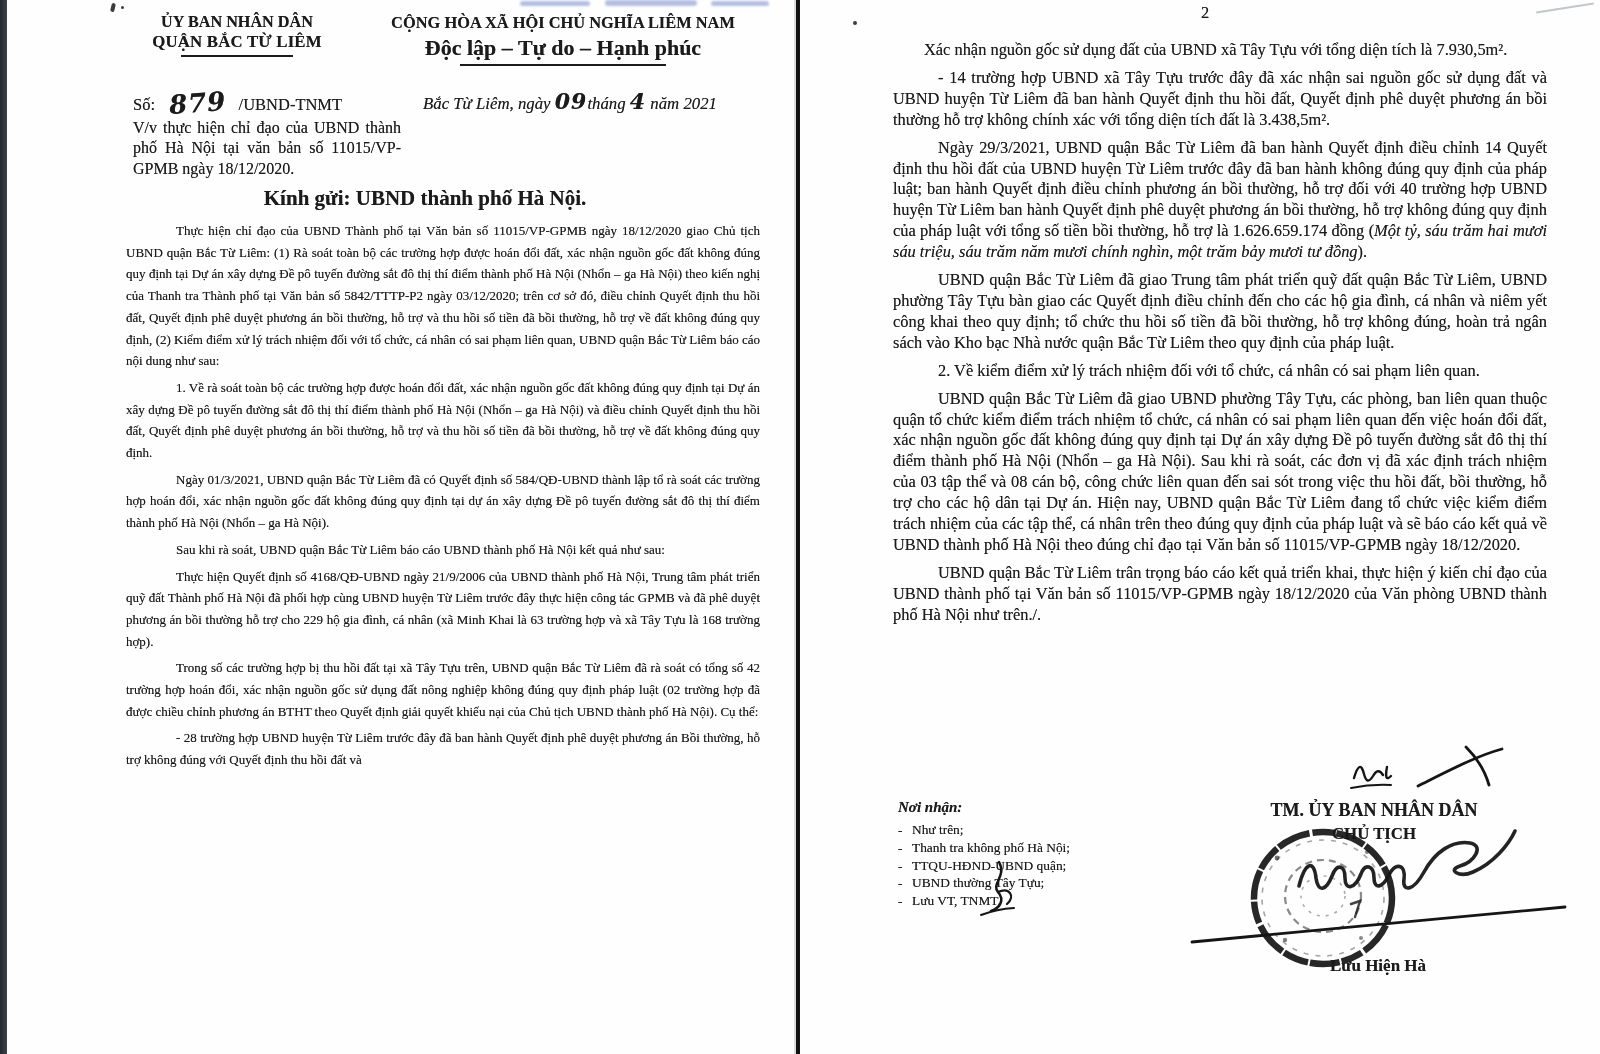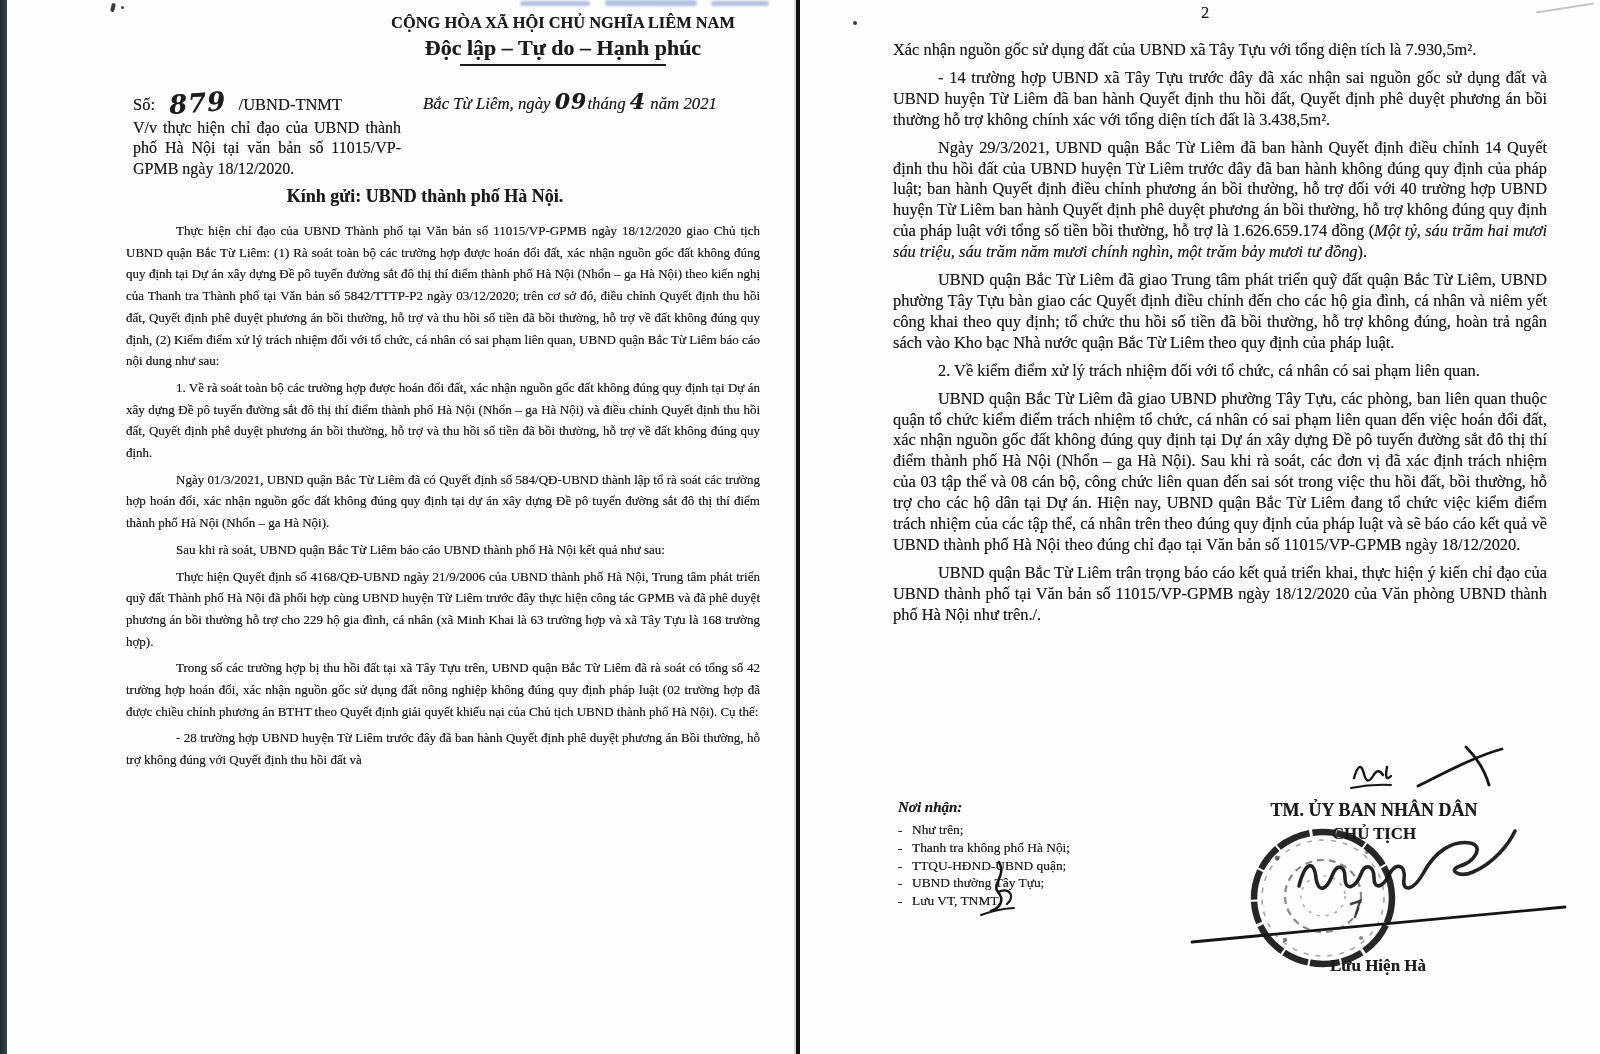--- a/index.html
+++ b/index.html
@@ -9,21 +9,21 @@
   .page{position:absolute;top:0;height:1054px;overflow:hidden;}
   .edge-left{position:absolute;left:0;top:0;width:7px;height:1054px;background:linear-gradient(90deg,#23282e,#3c434c);}
   .divider{position:absolute;left:796px;top:0;width:4px;height:1054px;background:#121212;box-shadow:-2px 0 0 #dcdcdc;}
   .abs{position:absolute;}
   .b{font-weight:bold;}
   .i{font-style:italic;}
   .ctr{text-align:center;}
   .underline-bar{height:2px;background:#1c1c1c;margin:3px auto 0 auto;}
   .hand{font-family:"DejaVu Serif",serif;font-style:italic;font-weight:bold;letter-spacing:1px;}
   .body-text p{margin:0 0 5px 0;text-indent:50px;text-align:justify;}
-  .body-text p.no-indent{text-indent:0;}
+  .body-text p.no-indent{text-indent:0;margin-left:31px;}
   .body-text .em{font-style:italic;}
   .p2-body p{margin:0 0 7px 0;text-indent:45px;}
   .rcp{display:flex;align-items:flex-start;line-height:17.8px;}
   .rcp .dash{width:14px;text-align:left;}
   .smudge{position:absolute;border-radius:4px;filter:blur(1.2px);background:#6b83c9;opacity:.5;}
   .scratch{position:absolute;background:#9aa0a6;opacity:.6;}
   .dot{position:absolute;background:#3c3c3c;border-radius:50%;}
   svg{display:block;}
 </style>
 </head>
@@ -35,20 +35,25 @@
   <div class="divider"></div>
 
   <div class="page" style="left:7px;width:789px;">
 
     <div class="smudge" style="left:513px;top:1px;width:70px;height:5px;"></div>
     <div class="smudge" style="left:598px;top:0px;width:92px;height:6px;"></div>
     <div class="smudge" style="left:704px;top:1px;width:58px;height:5px;"></div>
     <div class="dot" style="left:104px;top:3px;width:4px;height:9px;transform:rotate(14deg);border-radius:2px;"></div>
     <div class="dot" style="left:114px;top:6px;width:3px;height:3px;"></div>
 
+    <div class="abs ctr" style="left:98px;top:13px;width:264px;">
+      <div class="b" style="font-size:16.2px;">ỦY BAN NHÂN DÂN</div>
+      <div class="b" style="font-size:16.8px;letter-spacing:.2px;">QUẬN BẮC TỪ LIÊM</div>
+      <div class="underline-bar" style="width:112px;"></div>
+    </div>
 
     <div class="abs ctr" style="left:380px;top:13px;width:352px;">
       <div class="b" style="font-size:16.4px;"></div>
       <div class="b" style="font-size:16.4px;">CỘNG HÒA XÃ HỘI CHỦ NGHĨA LIÊM NAM</div>
       <div class="b" style="font-size:22px;margin-top:2px;">Độc lập – Tự do – Hạnh phúc</div>
       <div class="underline-bar" style="width:206px;"></div>
     </div>
 
     <div class="abs" style="left:126px;top:86px;font-size:16.5px;">
       <span>Số:</span>
@@ -58,21 +63,21 @@
 
     <div class="abs i" style="left:393px;top:88px;width:340px;font-size:16.8px;text-align:center;white-space:nowrap;">
       <span>Bắc Từ Liêm, ngày</span>
       <span class="hand" style="font-size:22px;">09</span><span>tháng</span>
       <span class="hand" style="font-size:22px;">4</span>
       <span>năm 2021</span>
     </div>
 
     <div class="abs" style="left:98px;top:118px;width:268px;font-size:16px;line-height:20.3px;text-align:justify;margin-left:28px;">V/v thực hiện chỉ đạo của UBND thành phố Hà Nội tại văn bản số 11015/VP- GPMB ngày 18/12/2020.</div>
 
-    <div class="abs ctr b" style="left:98px;top:186px;width:640px;font-size:18px;">Kính gửi: UBND thành phố Hà Nội.</div>
+    <div class="abs ctr b" style="left:98px;top:186px;width:640px;font-size:21px;">Kính gửi: UBND thành phố Hà Nội.</div>
 
     <div class="abs body-text" style="left:119px;top:220px;width:634px;font-size:13px;line-height:21.7px;">
         <p><span>Thực hiện chỉ đạo của UBND Thành phố tại Văn bản số 11015/VP-GPMB ngày 18/12/2020 giao Chủ tịch UBND quận Bắc Từ Liêm: (1) Rà soát toàn bộ các trường hợp được hoán đổi đất, xác nhận nguồn gốc đất không đúng quy định tại Dự án xây dựng Đề pô tuyến đường sắt đô thị thí điểm thành phố Hà Nội (Nhổn – ga Hà Nội) theo kiến nghị của Thanh tra Thành phố tại Văn bản số 5842/TTTP-P2 ngày 03/12/2020; trên cơ sở đó, điều chỉnh Quyết định thu hồi đất, Quyết định phê duyệt phương án bồi thường, hỗ trợ và thu hồi số tiền đã bồi thường, hỗ trợ về đất không đúng quy định, (2) Kiểm điểm xử lý trách nhiệm đối với tổ chức, cá nhân có sai phạm liên quan, UBND quận Bắc Từ Liêm báo cáo nội dung như sau:</span></p>
         <p><span>1. Về rà soát toàn bộ các trường hợp được hoán đổi đất, xác nhận nguồn gốc đất không đúng quy định tại Dự án xây dựng Đề pô tuyến đường sắt đô thị thí điểm thành phố Hà Nội (Nhổn – ga Hà Nội) và điều chỉnh Quyết định thu hồi đất, Quyết định phê duyệt phương án bồi thường, hỗ trợ và thu hồi số tiền đã bồi thường, hỗ trợ về đất không đúng quy định.</span></p>
         <p><span>Ngày 01/3/2021, UBND quận Bắc Từ Liêm đã có Quyết định số 584/QĐ-UBND thành lập tổ rà soát các trường hợp hoán đổi, xác nhận nguồn gốc đất không đúng quy định tại dự án xây dựng Đề pô tuyến đường sắt đô thị thí điểm thành phố Hà Nội (Nhổn – ga Hà Nội).</span></p>
         <p><span>Sau khi rà soát, UBND quận Bắc Từ Liêm báo cáo UBND thành phố Hà Nội kết quả như sau:</span></p>
         <p><span>Thực hiện Quyết định số 4168/QĐ-UBND ngày 21/9/2006 của UBND thành phố Hà Nội, Trung tâm phát triển quỹ đất Thành phố Hà Nội đã phối hợp cùng UBND huyện Từ Liêm trước đây thực hiện công tác GPMB và đã phê duyệt phương án bồi thường hỗ trợ cho 229 hộ gia đình, cá nhân (xã Minh Khai là 63 trường hợp và xã Tây Tựu là 168 trường hợp).</span></p>
         <p><span>Trong số các trường hợp bị thu hồi đất tại xã Tây Tựu trên, UBND quận Bắc Từ Liêm đã rà soát có tổng số 42 trường hợp hoán đổi, xác nhận nguồn gốc sử dụng đất nông nghiệp không đúng quy định pháp luật (02 trường hợp đã được chiều chỉnh phương án BTHT theo Quyết định giải quyết khiếu nại của Chủ tịch UBND thành phố Hà Nội). Cụ thể:</span></p>
         <p><span>- 28 trường hợp UBND huyện Từ Liêm trước đây đã ban hành Quyết định phê duyệt phương án Bồi thường, hỗ trợ không đúng với Quyết định thu hồi đất và</span></p>
       </div>

